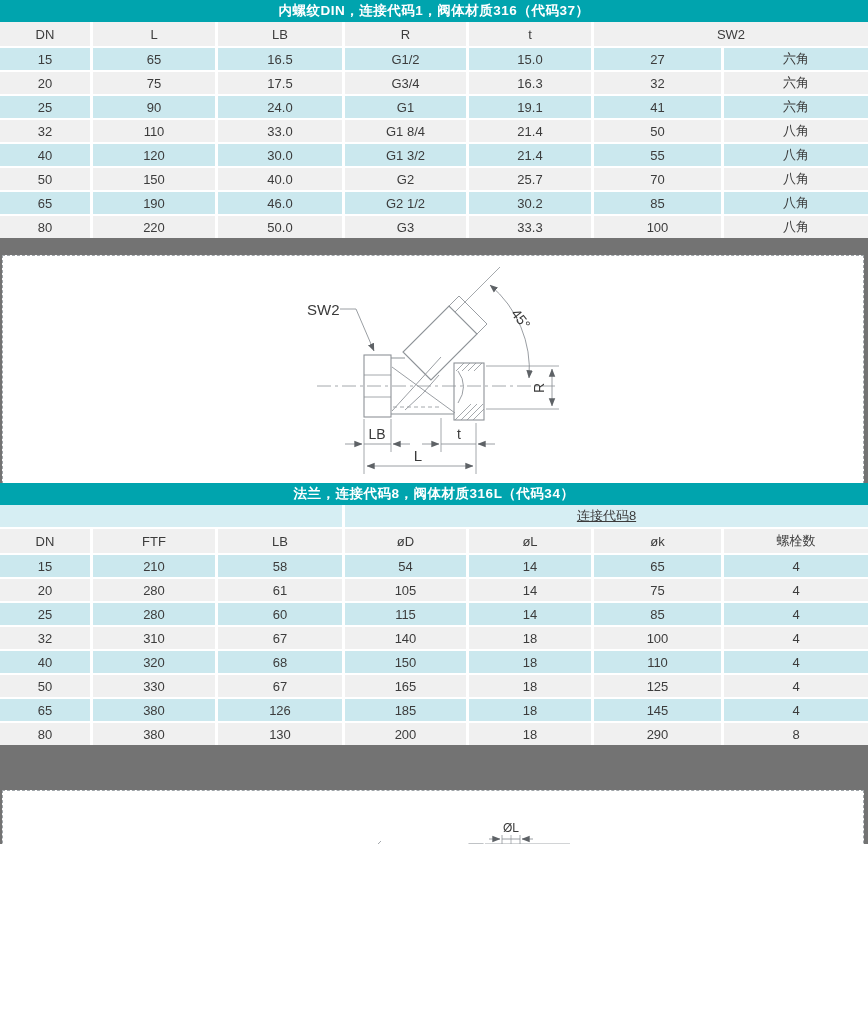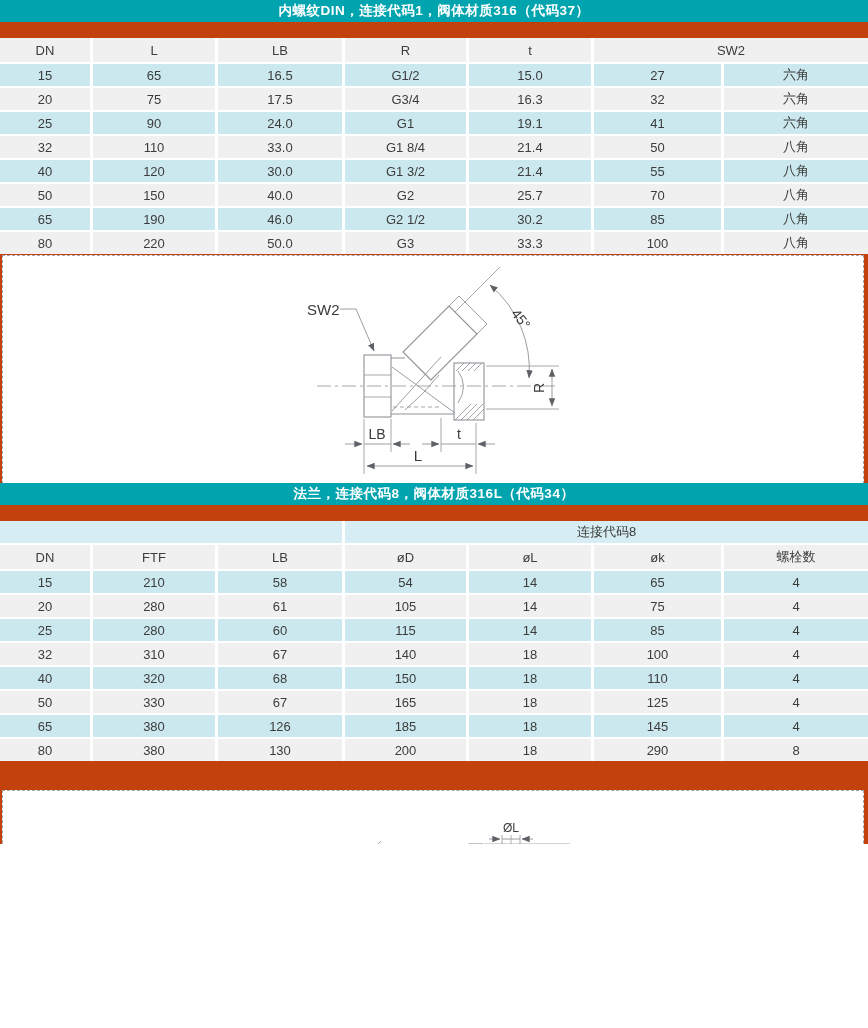--- a/index.html
+++ b/index.html
@@ -5,42 +5,42 @@
   :root{
     --teal:#00a4ae;
     --cyan:#cbe8ee;
     --gray:#f0f0f0;
     --sub:#d6eef3;
     --txt:#3c3c3c;
     --line:#8e9398;
   }
   html,body{margin:0;padding:0;background:#fff;}
   #page{
-    position:relative;width:868px;height:844px;background:#c2410c;
+    position:relative;width:868px;height:844px;background:#737373;
     font-family:"Liberation Sans","DejaVu Sans",sans-serif;overflow:hidden;
   }
   .tbl{position:absolute;left:0;width:868px;}
   .titlebar{
     height:22px;background:var(--teal);color:#fff;
     display:flex;align-items:center;justify-content:center;
     font-size:13.5px;font-weight:bold;letter-spacing:.5px;
   }
   .grid{
     display:grid;
     grid-template-columns:90px 122px 124px 121px 122px 127px 144px;
-    gap:2px 3px;margin-top:16px;background:#fff;
+    gap:2px 3px;margin-top:0;background:#fff;
   }
   .cell{
     display:flex;align-items:center;justify-content:center;
     height:22px;font-size:13px;color:var(--txt);white-space:nowrap;
   }
   .hcell{background:var(--gray);height:24px;}
   .c0{background:var(--cyan);}
   .c1{background:var(--gray);}
-  .sub{background:var(--sub);}
+  .sub{background:var(--sub);text-decoration:underline;}
   .span3{grid-column:1 / span 3;}
   .span4{grid-column:4 / span 4;}
   .sw2span{grid-column:6 / span 2;}
   .panel{
     position:absolute;left:2px;width:860px;
     border:1px dashed #a0a5a9;background:#fff;
   }
   #panel1{top:255px;height:232px;}
   #table2{top:483px;}
   #panel2{top:790px;height:228px;}

